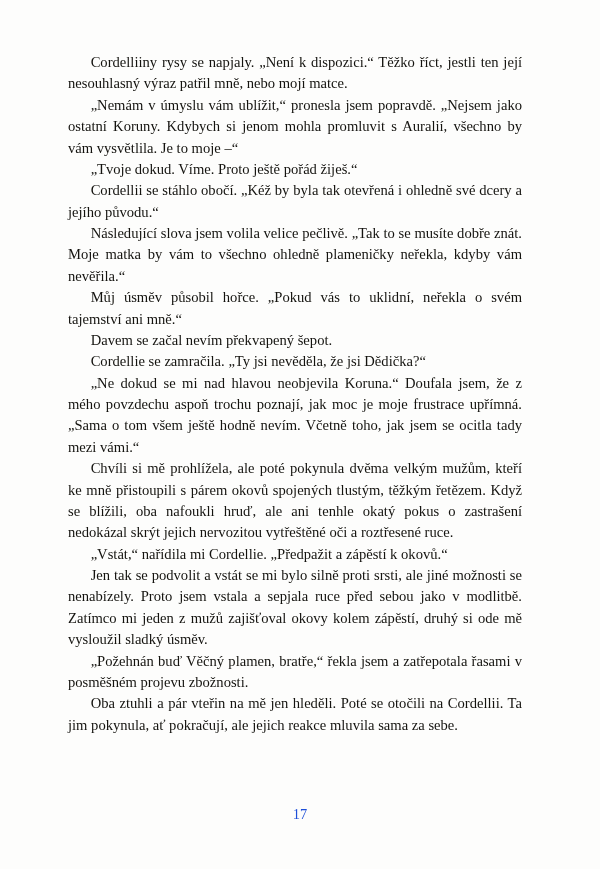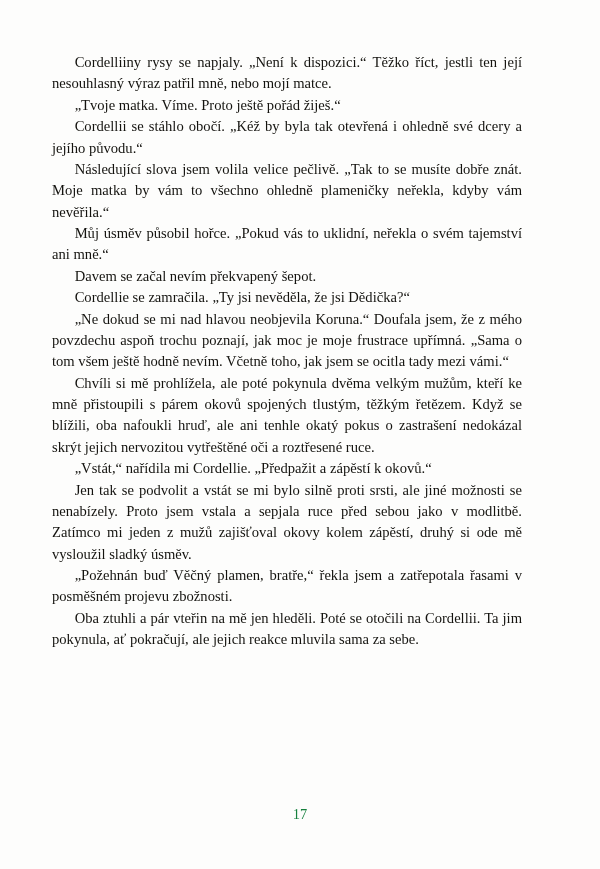--- a/index.html
+++ b/index.html
@@ -12,21 +12,21 @@
     background: #ffffff;
     font-family: "Liberation Serif", serif;
     color: #111111;
     overflow: hidden;
   }
   .page {
     position: relative;
     box-sizing: border-box;
     width: 600px;
     height: 869px;
-    padding: 52px 78px 0 52px;
+    padding: 52px 78px 0 68px;
     background: #fdfdfc;
   }
   .body-text {
     font-size: 14.6px;
     line-height: 1.465;
     text-align: justify;
     text-justify: inter-word;
     hyphens: manual;
     color: #14130f;
   }
@@ -34,30 +34,31 @@
     margin: 0;
     text-indent: 1.55em;
   }
   .page-number {
     position: absolute;
     left: 0;
     right: 0;
     bottom: 46px;
     text-align: center;
     font-size: 14.4px;
-    color: #15803d;
+    color: #1d4ed8;
   }
 </style>
 </head>
 <body>
 
 <div class="page">
   <div class="body-text">
     <p>Cordelliiny rysy se napjaly. „Není k dispozici.“ Těžko říct, jestli ten její nesouhlasný výraz patřil mně, nebo mojí matce.</p>
-    <p>„Tvoje matka. Víme. Proto ještě pořád žiješ.“</p>
+    <p>„Nemám v úmyslu vám ublížit,“ pronesla jsem popravdě. „Nejsem jako ostatní Koruny. Kdybych si jenom mohla promluvit s Auralií, všechno by vám vysvětlila. Je to moje –“</p>
+    <p>„Tvoje dokud. Víme. Proto ještě pořád žiješ.“</p>
     <p>Cordellii se stáhlo obočí. „Kéž by byla tak otevřená i ohledně své dcery a jejího původu.“</p>
     <p>Následující slova jsem volila velice pečlivě. „Tak to se musíte dobře znát. Moje matka by vám to všechno ohledně plameničky neřekla, kdyby vám nevěřila.“</p>
     <p>Můj úsměv působil hořce. „Pokud vás to uklidní, neřekla o svém tajemství ani mně.“</p>
     <p>Davem se začal nevím překvapený šepot.</p>
     <p>Cordellie se zamračila. „Ty jsi nevěděla, že jsi Dědička?“</p>
     <p>„Ne dokud se mi nad hlavou neobjevila Koruna.“ Doufala jsem, že z mého povzdechu aspoň trochu poznají, jak moc je moje frustrace upřímná. „Sama o tom všem ještě hodně nevím. Včetně toho, jak jsem se ocitla tady mezi vámi.“</p>
     <p>Chvíli si mě prohlížela, ale poté pokynula dvěma velkým mužům, kteří ke mně přistoupili s párem okovů spojených tlustým, těžkým řetězem. Když se blížili, oba nafoukli hruď, ale ani tenhle okatý pokus o zastrašení nedokázal skrýt jejich nervozitou vytřeštěné oči a roztřesené ruce.</p>
     <p>„Vstát,“ nařídila mi Cordellie. „Předpažit a zápěstí k okovů.“</p>
     <p>Jen tak se podvolit a vstát se mi bylo silně proti srsti, ale jiné možnosti se nenabízely. Proto jsem vstala a sepjala ruce před sebou jako v modlitbě. Zatímco mi jeden z mužů zajišťoval okovy kolem zápěstí, druhý si ode mě vysloužil sladký úsměv.</p>
     <p>„Požehnán buď Věčný plamen, bratře,“ řekla jsem a zatřepotala řasami v posměšném projevu zbožnosti.</p>

